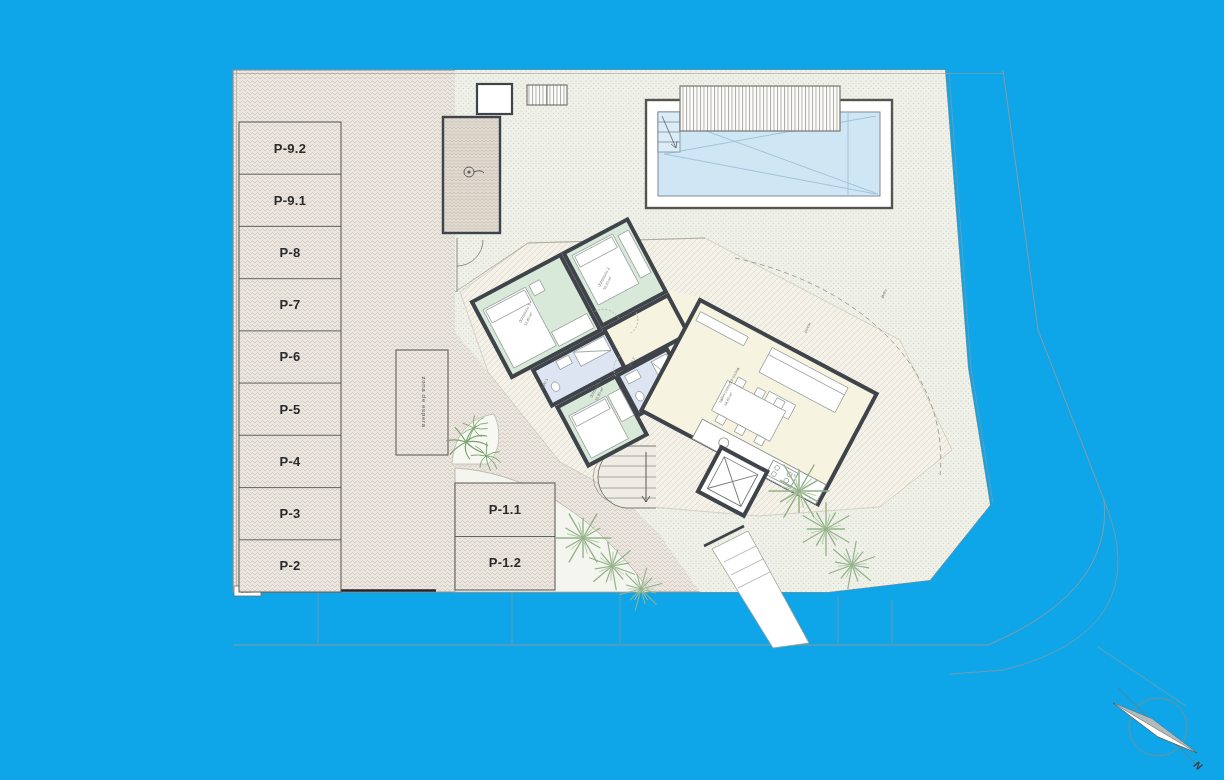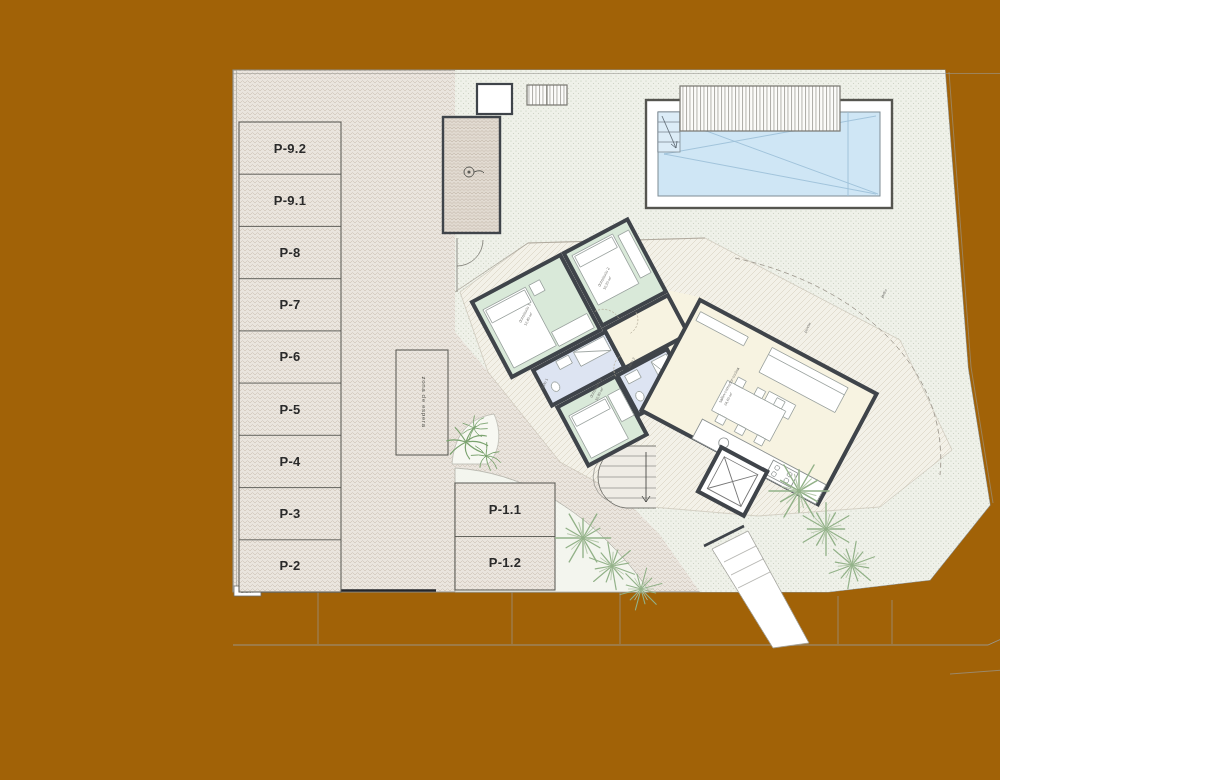--- a/index.html
+++ b/index.html
@@ -1,16 +1,16 @@
 <!DOCTYPE html>
 <html><head>
 <meta charset="utf-8">
 <style>
   html,body{margin:0;padding:0;background:#ffffff;}
-  .stage{position:relative;width:1000px;height:780px;background:#a16207;overflow:hidden;
+  .stage{position:relative;width:1224px;height:780px;background:#0ea5e9;overflow:hidden;
          font-family:"Liberation Sans", sans-serif;}
   svg text{font-family:"Liberation Sans", sans-serif;}
   .pk{font-weight:bold;font-size:13px;fill:#2a2a2a;letter-spacing:.3px;}
   .tiny{font-size:4px;fill:#6a6a66;}
   .tiny2{font-size:3.6px;fill:#6a6a66;}
   .zona{font-size:6.2px;fill:#55554f;letter-spacing:.6px;}
   .cgp{font-size:4.6px;fill:#55554f;}
   .north{font-size:10px;font-weight:bold;font-style:italic;fill:#3a3a3a;}
 </style>
 </head>

